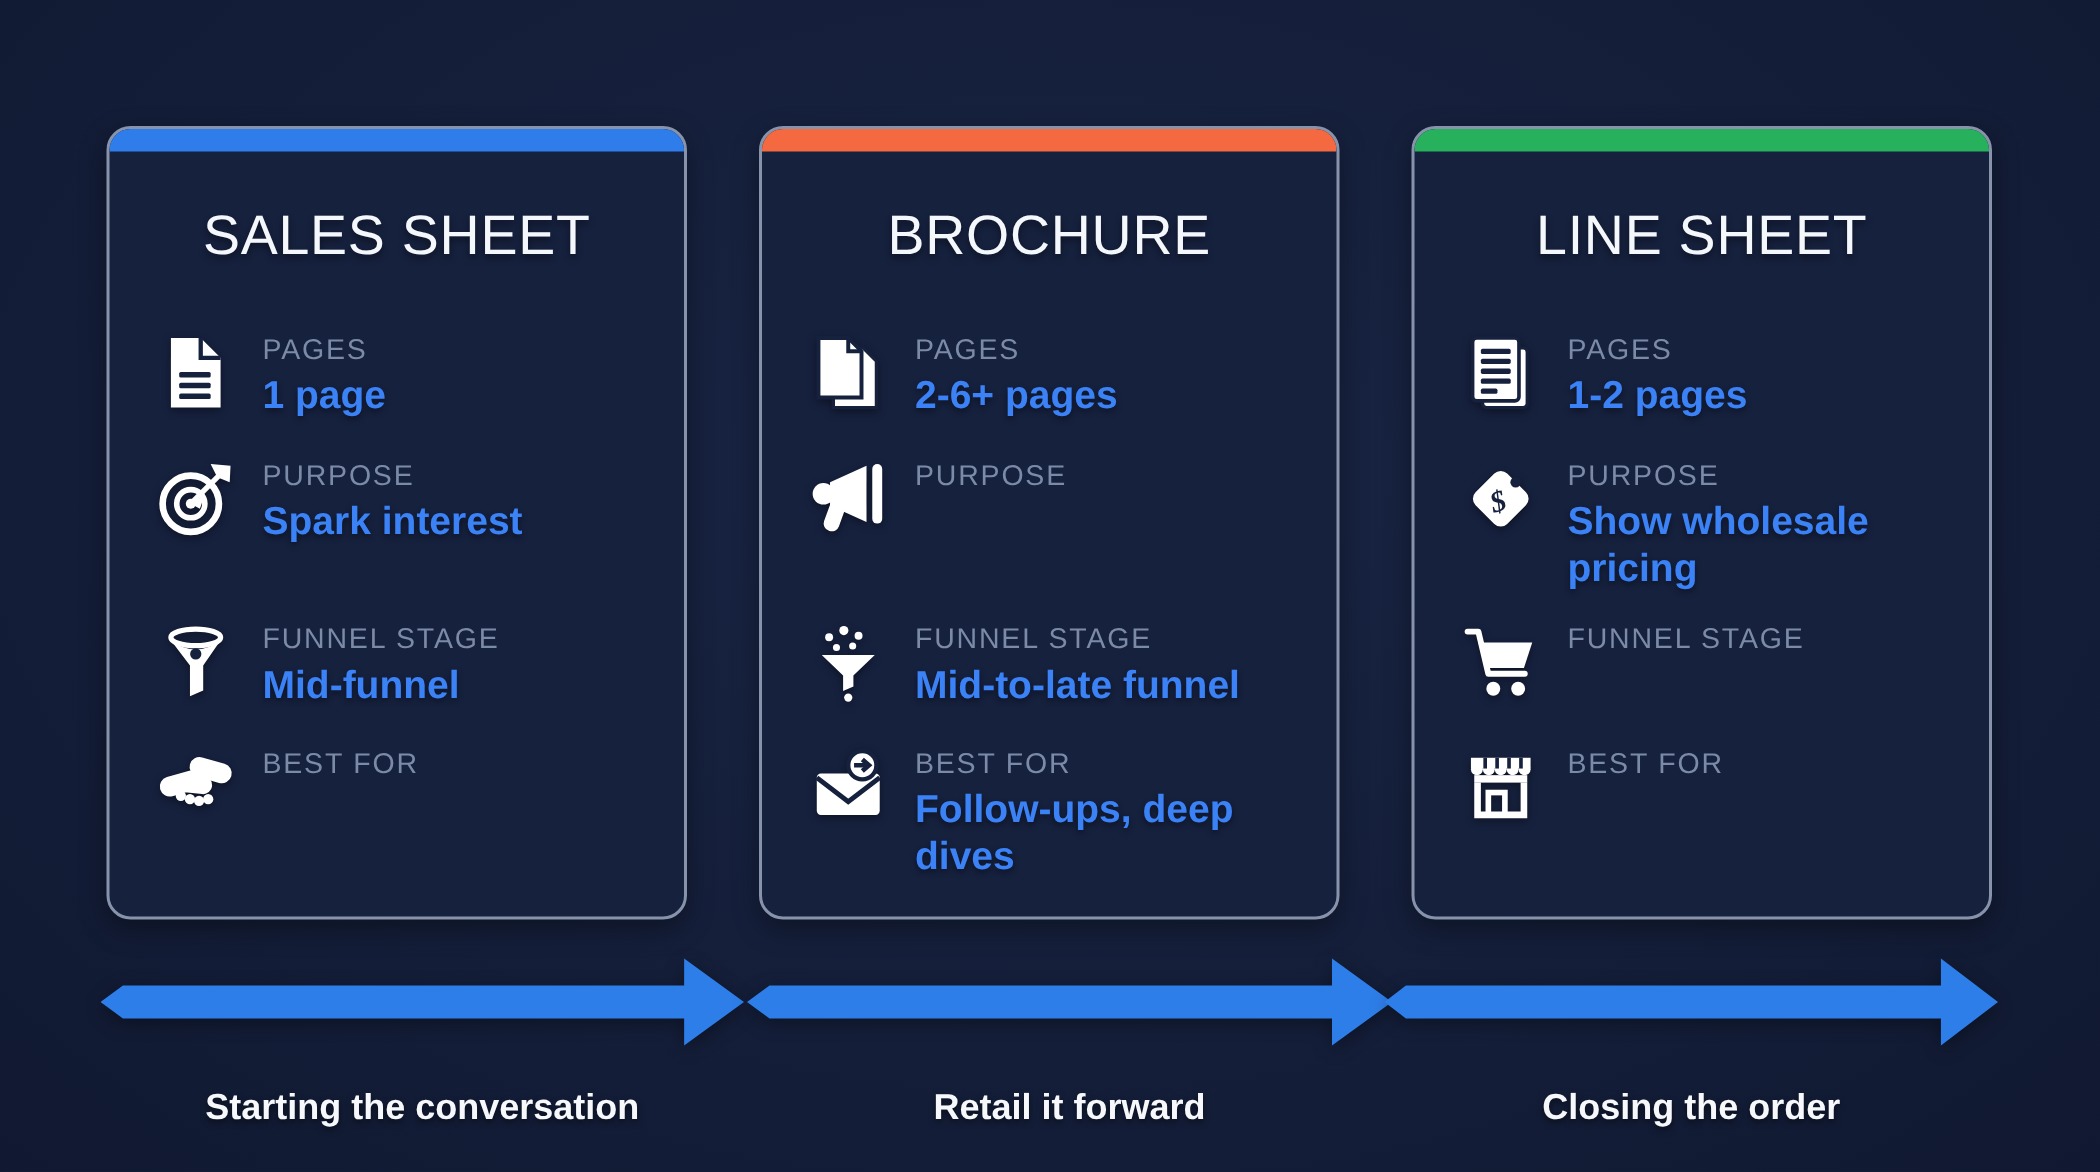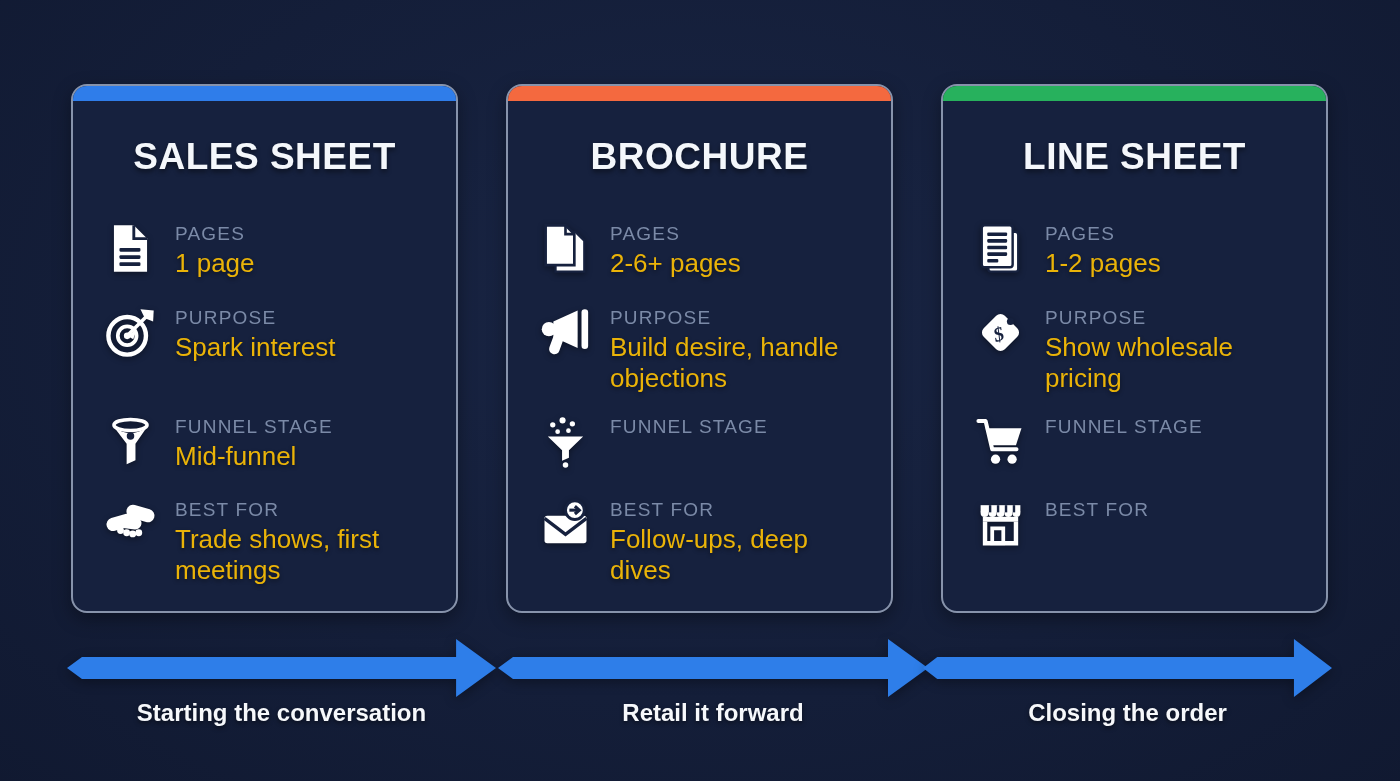--- a/index.html
+++ b/index.html
@@ -11,40 +11,40 @@
     -webkit-font-smoothing:antialiased;
   }
   .card{
     position:absolute;top:84px;width:387px;height:529px;box-sizing:border-box;
     background:#16213e;border:2px solid #8793ab;border-radius:16px;
     overflow:hidden;box-shadow:0 6px 18px rgba(0,0,0,.35);
   }
   .accent{position:absolute;top:0;left:0;right:0;height:15px;}
   .card-title{
     position:absolute;top:50px;left:0;width:100%;margin:0;text-align:center;
-    font-size:37px;font-weight:bold;letter-spacing:.5px;color:#f4f7fb;
+    font-size:37px;font-weight:normal;letter-spacing:.5px;color:#f4f7fb;
     text-shadow:0 3px 5px rgba(0,0,0,.45);
   }
   .row{position:absolute;left:28px;right:20px;display:flex;gap:16px;align-items:flex-start;}
   .icon{flex:0 0 58px;width:58px;display:flex;justify-content:center;}
   .icon svg{width:53px;height:53px;display:block;filter:drop-shadow(0 2px 3px rgba(0,0,0,.4));}
   .txt{flex:1;min-width:0;}
   .label{
     font-size:19px;font-weight:normal;letter-spacing:1.2px;color:#7b8aa7;
     line-height:24px;margin-bottom:2px;
   }
   .value{
-    font-size:26px;font-weight:normal;color:#eab308;line-height:31px;max-width:258px;
+    font-size:26px;font-weight:bold;color:#3b82f6;line-height:31px;max-width:258px;
     text-shadow:0 2px 4px rgba(0,0,0,.45);
   }
   .cut{fill:#16213e;}
   .cutstroke{stroke:#16213e;fill:none;}
   .arrow-svg{position:absolute;top:637px;height:62px;filter:drop-shadow(0 3px 6px rgba(0,0,0,.35));}
   .caption{
-    position:absolute;top:699px;text-align:center;
+    position:absolute;top:725px;text-align:center;
     font-size:24px;font-weight:bold;color:#f6f8fb;text-shadow:0 2px 4px rgba(0,0,0,.5);
   }
 </style>
 </head>
 <body>
 
 <section class="card" style="left:71px">
   <div class="accent" style="background-color: rgb(47, 125, 234);"></div>
   <h2 class="card-title">SALES SHEET</h2>
 
@@ -103,21 +103,20 @@
           <rect x="14" y="17" width="20" height="11" rx="5.5" fill="#fff" transform="rotate(6 24 22)"></rect>
           <circle cx="15" cy="29.5" r="3.1" fill="#fff"></circle>
           <circle cx="20.5" cy="31.5" r="3.1" fill="#fff"></circle>
           <circle cx="26" cy="32.5" r="3.1" fill="#fff"></circle>
           <circle cx="31.5" cy="31.5" r="3.1" fill="#fff"></circle>
           <circle cx="30" cy="15.5" r="3" fill="#fff"></circle>
         </svg>
     </span>
     <div class="txt">
       <div class="label">BEST FOR</div>
-      <div class="value">Trade shows, first meetings</div>
     </div>
   </div>
 </section>
 
 <section class="card" style="left:506px">
   <div class="accent" style="background-color: rgb(244, 105, 63);"></div>
   <h2 class="card-title">BROCHURE</h2>
 
   <div class="row" style="top:136px">
     <span class="icon">
@@ -137,38 +136,38 @@
     <span class="icon">
       <svg viewBox="0 0 48 48">
           <circle cx="9" cy="21" r="6.5" fill="#fff"></circle>
           <polygon points="13,14 35,4 35,38 13,28" fill="#fff"></polygon>
           <rect x="38.5" y="3" width="6" height="36" rx="3" fill="#fff"></rect>
           <rect x="11" y="25" width="9.5" height="19" rx="4.5" fill="#fff" transform="rotate(20 16 34)"></rect>
         </svg>
     </span>
     <div class="txt">
       <div class="label">PURPOSE</div>
-      <div class="value">Build desire, handle objections</div>
     </div>
   </div>
 
   <div class="row" style="top:329px">
     <span class="icon">
       <svg viewBox="0 0 48 54">
           <circle cx="11" cy="10" r="2.7" fill="#fff"></circle>
           <circle cx="21" cy="5.5" r="3.1" fill="#fff"></circle>
           <circle cx="31" cy="9" r="2.7" fill="#fff"></circle>
           <circle cx="16" cy="17" r="2.4" fill="#fff"></circle>
           <circle cx="27" cy="16" r="2.4" fill="#fff"></circle>
           <path d="M6 22 H42 L27.5 36 V43.5 L20.5 46.5 V36 Z" fill="#fff"></path>
           <circle cx="24" cy="51" r="2.8" fill="#fff"></circle>
         </svg>
     </span>
     <div class="txt">
       <div class="label">FUNNEL STAGE</div>
+      <div class="value">Mid-to-late funnel</div>
     </div>
   </div>
 
   <div class="row" style="top:412px">
     <span class="icon">
       <svg viewBox="0 0 48 48">
           <rect x="5" y="16" width="38" height="25" rx="2.5" fill="#fff"></rect>
           <path class="cutstroke" d="M5 18.5 L24 33 L43 18.5" stroke-width="3"></path>
           <circle cx="32.5" cy="11" r="8.5" fill="#fff" stroke="#16213e" stroke-width="2.6"></circle>
           <path class="cutstroke" d="M27.5 11 H35.5" stroke-width="2.8"></path>

